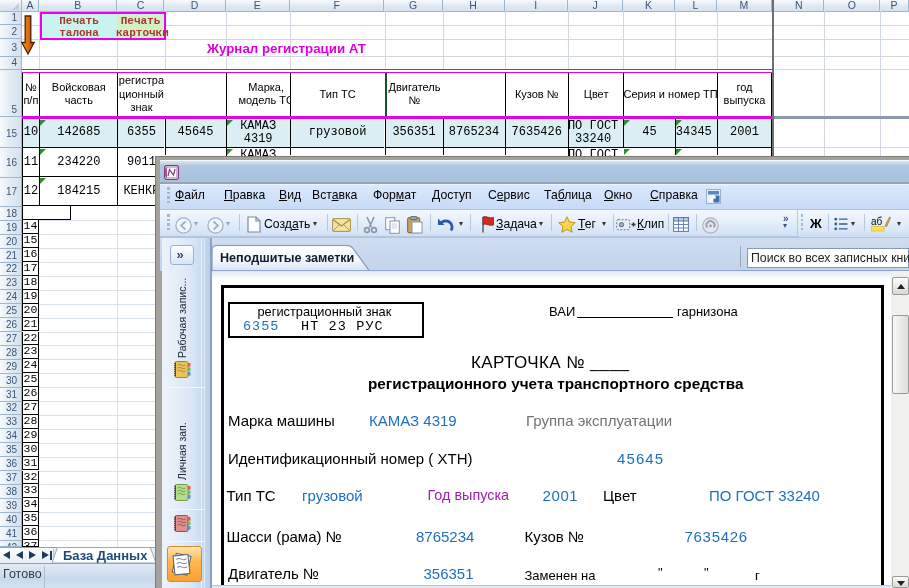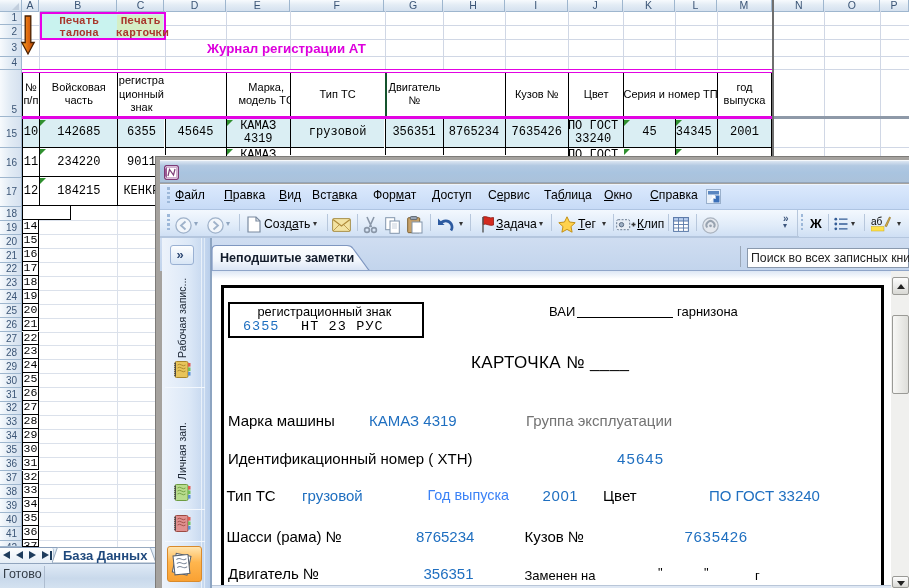--- a/index.html
+++ b/index.html
@@ -515,28 +515,29 @@
     <div class="ab" style="left:896.5px;top:581px;width:0;height:0;border-style:solid;border-width:5px 4px 0 4px;border-color:#222 transparent transparent transparent;"></div>
     <div class="ab" style="left:221px;top:285px;width:663px;height:303px;border-left:3.2px solid #000;border-top:3.2px solid #000;border-right:3.2px solid #000;"></div>
     <div class="ab" style="left:227.5px;top:302px;width:196.5px;height:35.5px;border:2.4px solid #000;background:#fff;"></div>
     <div class="ab" style="left:257.5px;top:305px;font-size:12.8px;color:#000;white-space:nowrap;line-height:1.1;">регистрационный знак</div>
     <div class="ab mono" style="left:243px;top:319.5px;font-size:13.5px;color:#1f6fc0;white-space:nowrap;line-height:1.1;letter-spacing:1px;">6355</div>
     <div class="ab mono" style="left:301px;top:319.5px;font-size:13.5px;color:#000;white-space:nowrap;line-height:1.1;letter-spacing:1.1px;">НТ 23 РУС</div>
     <div class="ab" style="left:549px;top:304.5px;font-size:13px;color:#000;white-space:nowrap;line-height:1.1;">ВАИ</div>
     <div class="ab" style="left:577px;top:316.6px;width:95.5px;height:1.2px;background:#000;"></div>
     <div class="ab" style="left:677px;top:305px;font-size:13px;color:#000;white-space:nowrap;line-height:1.1;">гарнизона</div>
     <div class="ab" style="left:471px;top:353.5px;font-size:17px;color:#000;white-space:nowrap;line-height:1.1;letter-spacing:0.4px;">КАРТОЧКА № ____</div>
+    <div class="ab" style="left:368px;top:376px;font-size:15.3px;color:#000;white-space:nowrap;line-height:1.1;font-weight:bold;">регистрационного учета транспортного средства</div>
     <div class="ab" style="left:228px;top:412.5px;font-size:15px;color:#000;white-space:nowrap;line-height:1.1;">Марка машины</div>
     <div class="ab" style="left:369px;top:412.5px;font-size:15px;color:#1f6fc0;white-space:nowrap;line-height:1.1;">КАМАЗ 4319</div>
     <div class="ab" style="left:526px;top:412.5px;font-size:15px;color:#737373;white-space:nowrap;line-height:1.1;">Группа эксплуатации</div>
     <div class="ab" style="left:228px;top:450.5px;font-size:15px;color:#000;white-space:nowrap;line-height:1.1;">Идентификационный номер ( ХТН)</div>
     <div class="ab" style="left:617px;top:450.5px;font-size:15px;color:#1f6fc0;white-space:nowrap;line-height:1.1;letter-spacing:1.1px;">45645</div>
     <div class="ab" style="left:226.5px;top:487.5px;font-size:15px;color:#000;white-space:nowrap;line-height:1.1;">Тип ТС</div>
     <div class="ab" style="left:302px;top:487.5px;font-size:15px;color:#1f6fc0;white-space:nowrap;line-height:1.1;">грузовой</div>
-    <div class="ab" style="left:427.5px;top:487.8px;font-size:14.4px;color:#3b82f6;white-space:nowrap;line-height:1.1;">Год выпуска</div>
+    <div class="ab" style="left:427.5px;top:487.8px;font-size:14.4px;color:#a21caf;white-space:nowrap;line-height:1.1;">Год выпуска</div>
     <div class="ab" style="left:542.5px;top:487.5px;font-size:15px;color:#1f6fc0;white-space:nowrap;line-height:1.1;letter-spacing:0.6px;">2001</div>
     <div class="ab" style="left:603px;top:487.5px;font-size:15px;color:#000;white-space:nowrap;line-height:1.1;">Цвет</div>
     <div class="ab" style="left:709px;top:487.5px;font-size:15px;color:#1f6fc0;white-space:nowrap;line-height:1.1;">ПО ГОСТ 33240</div>
     <div class="ab" style="left:226.5px;top:528.5px;font-size:15px;color:#000;white-space:nowrap;line-height:1.1;">Шасси (рама) №</div>
     <div class="ab" style="left:416px;top:528.5px;font-size:15px;color:#1f6fc0;white-space:nowrap;line-height:1.1;">8765234</div>
     <div class="ab" style="left:524.5px;top:528.5px;font-size:15px;color:#000;white-space:nowrap;line-height:1.1;">Кузов №</div>
     <div class="ab" style="left:684.5px;top:528.5px;font-size:15px;color:#1f6fc0;white-space:nowrap;line-height:1.1;letter-spacing:0.7px;">7635426</div>
     <div class="ab" style="left:228px;top:565.5px;font-size:15px;color:#000;white-space:nowrap;line-height:1.1;">Двигатель №</div>
     <div class="ab" style="left:423.5px;top:565.5px;font-size:15px;color:#1f6fc0;white-space:nowrap;line-height:1.1;">356351</div>
     <div class="ab" style="left:524.5px;top:568.5px;font-size:13px;color:#000;white-space:nowrap;line-height:1.1;">Заменен на</div>

